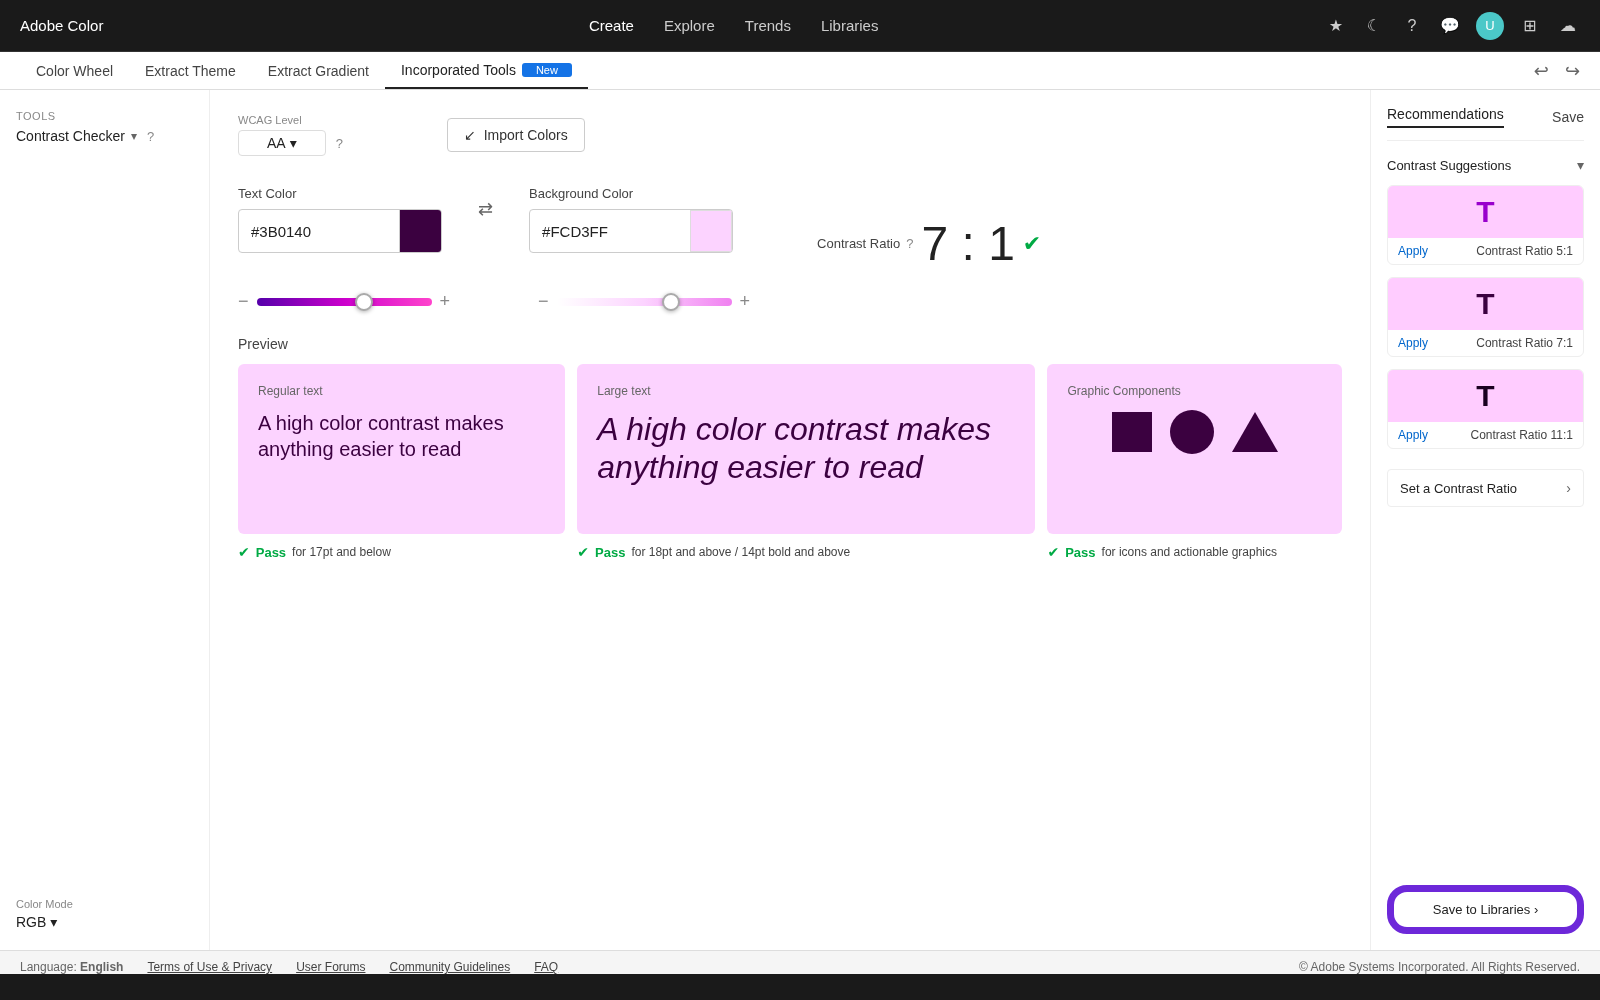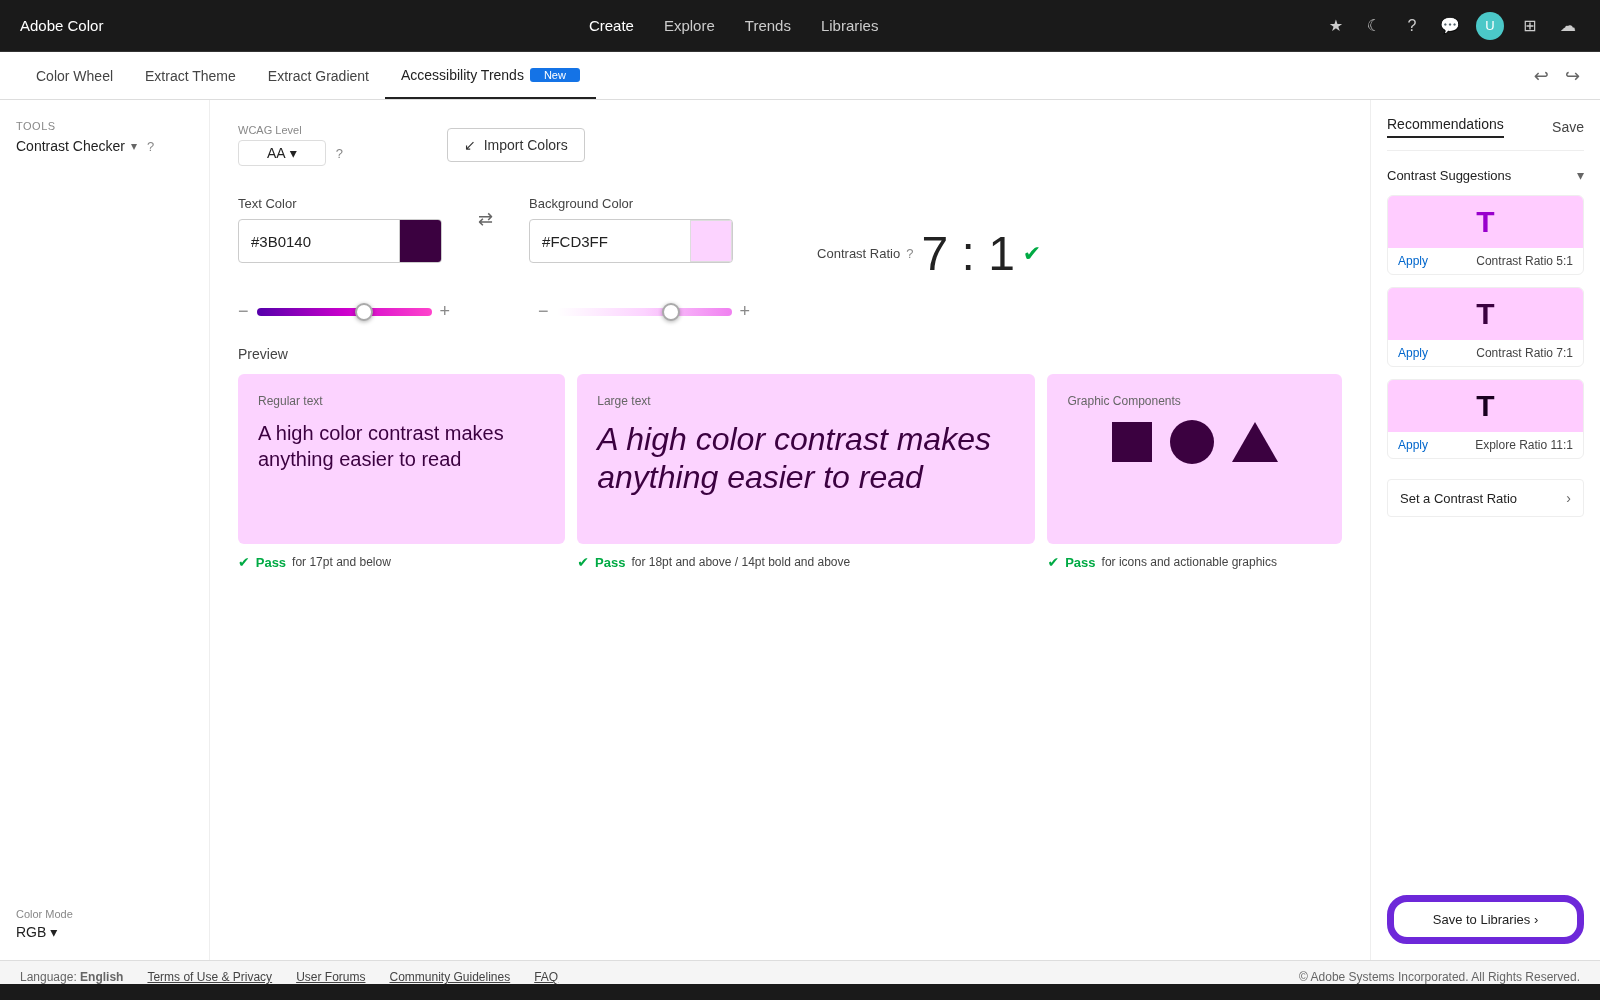--- a/index.html
+++ b/index.html
@@ -9,21 +9,21 @@
     .top-nav { background: #1a1a1a; display: flex; align-items: center; height: 52px; padding: 0 20px; border-bottom: 1px solid #333; }
     .app-name { font-size: 15px; font-weight: 500; color: #fff; margin-right: 40px; }
     .nav-links { display: flex; gap: 30px; flex: 1; justify-content: center; }
     .nav-link { color: #ccc; font-size: 15px; cursor: pointer; text-decoration: none; }
     .nav-link.active { color: #fff; }
     .top-right-icons { display: flex; align-items: center; gap: 14px; }
     .icon-circle { width: 28px; height: 28px; border-radius: 50%; background: #4bc; display: flex; align-items: center; justify-content: center; font-size: 12px; cursor: pointer; }
     .icon-btn { color: #ccc; font-size: 16px; cursor: pointer; width: 24px; height: 24px; display: flex; align-items: center; justify-content: center; }
 
     
-    .tab-bar { background: #fff; display: flex; align-items: center; height: 48px; padding: 0 20px; border-bottom: 1px solid #ddd; }
+    .tab-bar { background: #fff; display: flex; align-items: center; height: 38px; padding: 0 20px; border-bottom: 1px solid #ddd; }
     .tab-item { color: #444; font-size: 14px; cursor: pointer; padding: 0 16px; height: 100%; display: flex; align-items: center; position: relative; }
     .tab-item.active { color: #222; border-bottom: 2px solid #222; font-weight: 500; }
     .tab-new-badge { background: #1473e6; color: #fff; font-size: 11px; border-radius: 3px; padding: 1px 14px; margin-left: 6px; }
     .tab-bar-right { margin-left: auto; display: flex; gap: 16px; align-items: center; }
     .undo-btn { color: #666; font-size: 18px; cursor: pointer; }
 
     
     .main-layout { display: flex; height: calc(1000px - 52px - 52px - 36px); }
 
     
@@ -132,21 +132,21 @@
     <span class="icon-btn">⊞</span>
     <span class="icon-btn">☁</span>
   </div>
 </div>
 
 <div class="tab-bar">
   <div class="tab-item">Color Wheel</div>
   <div class="tab-item">Extract Theme</div>
   <div class="tab-item">Extract Gradient</div>
   <div class="tab-item active">
-    <span>Accessibility Trends</span>
+    <span>Incorporated Tools</span>
     <span class="tab-new-badge">New</span>
   </div>
   <div class="tab-bar-right">
     <span class="undo-btn">↩</span>
     <span class="undo-btn">↪</span>
   </div>
 </div>
 
 <div class="main-layout">
 
@@ -326,21 +326,21 @@
         <span>Contrast Ratio 7:1</span>
       </div>
     </div>
 
     <div class="suggestion-card">
       <div class="suggestion-preview" style="background:#ffccff;">
         <span style="color:#1a0020; font-weight:bold; font-size:30px;">T</span>
       </div>
       <div class="suggestion-footer">
         <span class="apply-link">Apply</span>
-        <span>Explore Ratio 11:1</span>
+        <span>Contrast Ratio 11:1</span>
       </div>
     </div>
 
     <div class="set-contrast-row">
       <span class="set-contrast-label">Set a Contrast Ratio</span>
       <span style="color:#666;">›</span>
     </div>
 
     <div style="flex:1;"></div>
 

